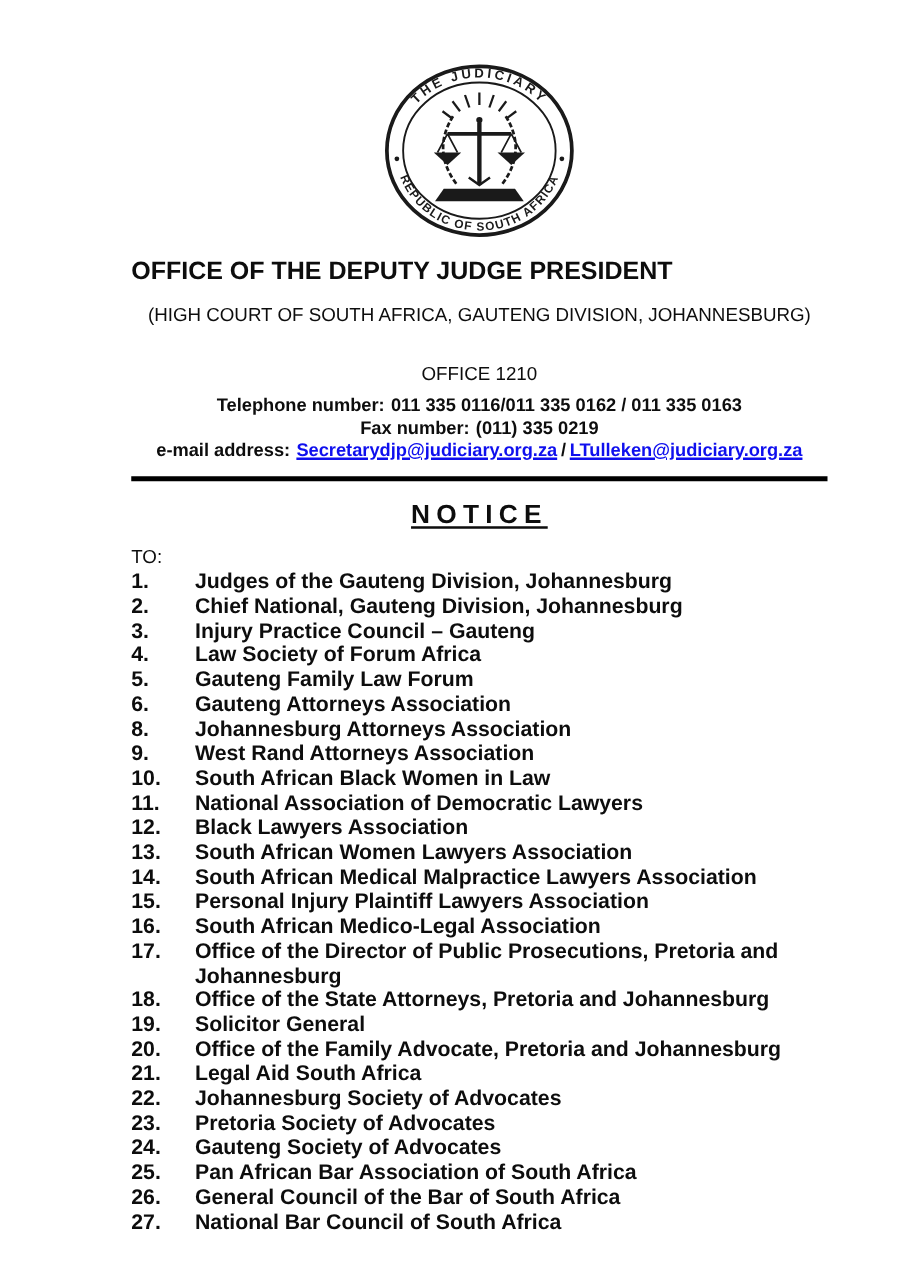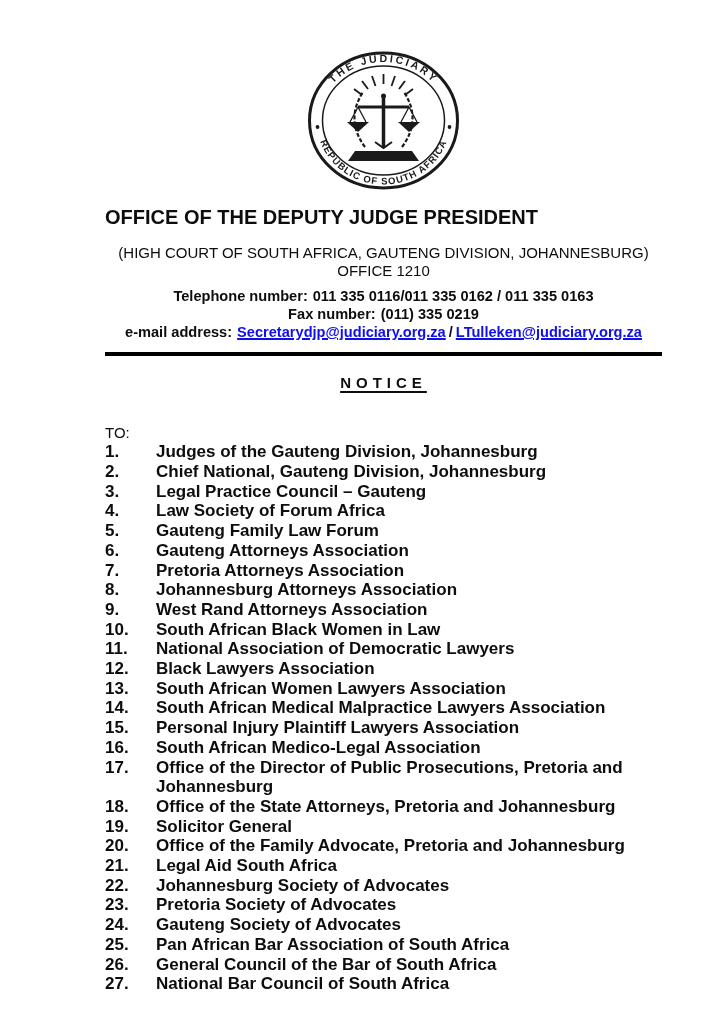--- a/index.html
+++ b/index.html
@@ -29,20 +29,21 @@
     font-size: 20px;
     font-weight: 700;
     line-height: 18px;
     white-space: nowrap;
   }
   .court-line, .office-number {
     text-align: center;
     font-size: 15px;
     line-height: 18px;
     white-space: nowrap;
+    margin-top: 29px;
   }
   .court-line { margin-top: 18px; }
 
   .contact {
     margin-top: 7px;
     text-align: center;
     font-weight: 700;
     font-size: 14.6px;
     line-height: 18.2px;
     white-space: nowrap;
@@ -59,31 +60,31 @@
   .rule {
     margin: 10px 0 0 0;
     border: none;
     border-top: 4px solid #000000;
     width: 100%;
   }
 
   .notice-heading {
     margin-top: 17px;
     text-align: center;
-    font-size: 15px;
+    font-size: 21px;
     font-weight: 700;
     letter-spacing: 5px;
     line-height: 20px;
     text-decoration: underline;
     text-decoration-thickness: 2px;
     text-underline-offset: 3px;
   }
 
   .to-label {
-    margin-top: 30px;
+    margin-top: 14px;
     font-size: 15px;
     line-height: 19.7px;
   }
 
   .recipients {
     list-style: none;
     margin: 0;
     padding: 0;
     font-size: 17px;
     font-weight: 700;
@@ -169,38 +170,35 @@
 
         <li class="recipient">
           <span class="num">1.</span><span class="name">Judges of the Gauteng Division, Johannesburg</span>
         </li>
 
         <li class="recipient">
           <span class="num">2.</span><span class="name">Chief National, Gauteng Division, Johannesburg</span>
         </li>
 
         <li class="recipient">
-          <span class="num">3.</span><span class="name">Legal Practice Council – Gauteng</span>
+          <span class="num">3.</span><span class="name">Injury Practice Council – Gauteng</span>
         </li>
 
         <li class="recipient">
           <span class="num">4.</span><span class="name">Law Society of Forum Africa</span>
         </li>
 
         <li class="recipient">
           <span class="num">5.</span><span class="name">Gauteng Family Law Forum</span>
         </li>
 
         <li class="recipient">
           <span class="num">6.</span><span class="name">Gauteng Attorneys Association</span>
         </li>
 
-        <li class="recipient">
-          <span class="num">7.</span><span class="name">Pretoria Attorneys Association</span>
-        </li>
 
         <li class="recipient">
           <span class="num">8.</span><span class="name">Johannesburg Attorneys Association</span>
         </li>
 
         <li class="recipient">
           <span class="num">9.</span><span class="name">West Rand Attorneys Association</span>
         </li>
 
         <li class="recipient">

